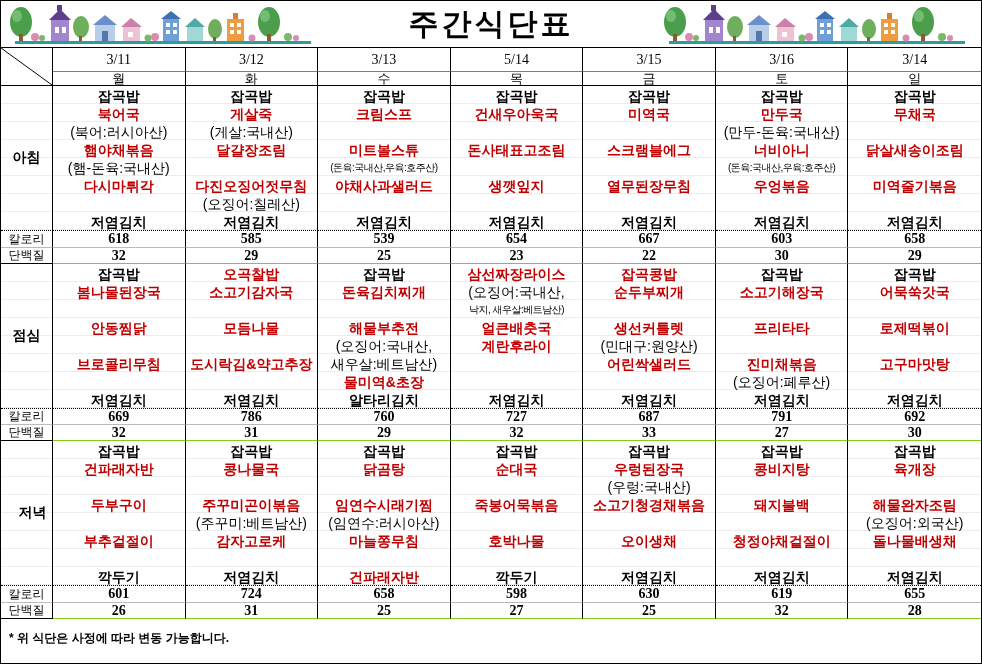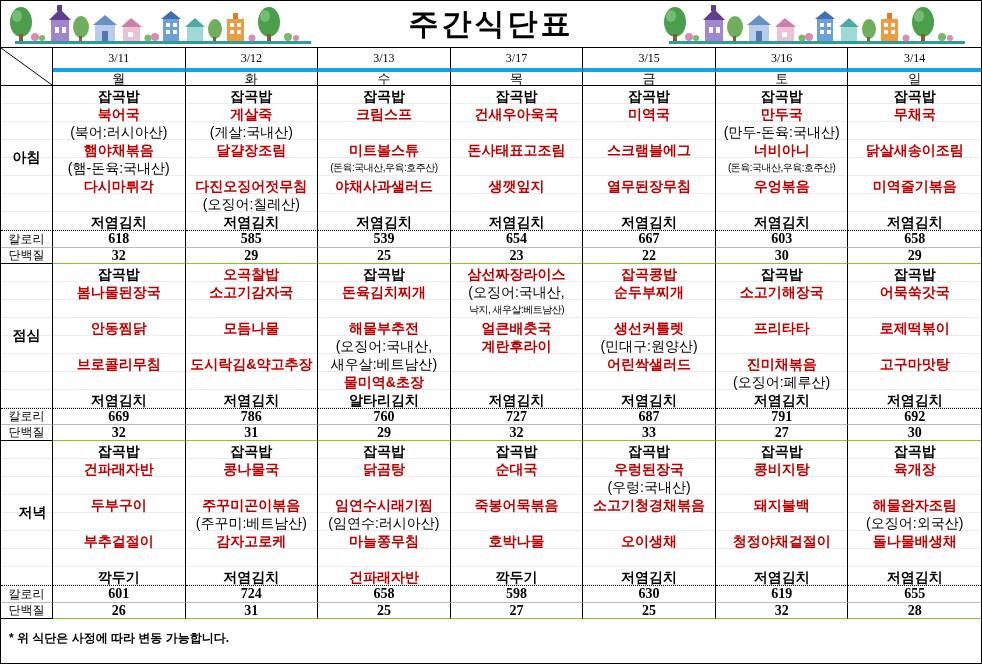--- a/index.html
+++ b/index.html
@@ -10,22 +10,22 @@
   .deco{flex:0 0 auto;width:318px;height:42px;margin-top:2px;}
   .title{flex:1 1 auto;text-align:center;font-family:"Liberation Serif",serif;font-weight:700;font-size:30px;letter-spacing:3px;white-space:nowrap;}
   
   .grid{display:grid;width:980px;grid-template-columns:52px repeat(7,1fr);
         grid-template-rows:24px 14px 145px 17px 16px 145px 16px 16px 145px 17px 16px;
         border-top:1px solid #000;box-sizing:border-box;}
   .gcell{border-right:1px solid #000;box-sizing:border-box;overflow:hidden;position:relative;background:#fff;}
   .gcell.lastcol{border-right:none;}
   .corner{border-bottom:1px solid #000;}
   .corner svg{position:absolute;left:0;top:0;width:100%;height:100%;}
-  .date-cell{border-bottom:4px solid #0ea5e9;display:flex;align-items:center;justify-content:center;
-             font-family:"Liberation Serif",serif;font-size:12px;}
+  .date-cell{border-bottom:1px solid #0ea5e9;display:flex;align-items:center;justify-content:center;
+             font-family:"Liberation Serif",serif;font-size:14px;}
   .dow-cell{border-bottom:1px solid #000;display:flex;align-items:center;justify-content:center;font-size:13px;}
   .bands{background-image:repeating-linear-gradient(to bottom,transparent 0 17px,#ececec 17px 18px);}
   .meal-cell{border-bottom:1px dotted #000;text-align:center;padding-top:1px;}
   .slot{height:18px;line-height:18px;white-space:nowrap;}
   .ln-rice,.ln-kimchi{font-weight:700;font-size:14px;color:#000;}
   .ln-dish,.ln-kimchi-red{font-weight:700;font-size:14px;color:#c00000;}
   .ln-origin{font-size:14px;color:#000;}
   .ln-origin.sm{font-size:10px;letter-spacing:-0.5px;}
   .num-cell{display:flex;align-items:center;justify-content:center;
             font-family:"Liberation Serif",serif;font-weight:700;font-size:14px;}
@@ -108,21 +108,21 @@
         <svg viewBox="0 0 52 38" preserveAspectRatio="none">
           <line x1="0" y1="0" x2="52" y2="38" stroke="#000" stroke-width="1"></line>
         </svg>
       </div>
       <div class="gcell date-cell" style="grid-area: 1 / 2;">3/11</div>
       <div class="gcell dow-cell" style="grid-area: 2 / 2;">월</div>
       <div class="gcell date-cell" style="grid-area: 1 / 3;">3/12</div>
       <div class="gcell dow-cell" style="grid-area: 2 / 3;">화</div>
       <div class="gcell date-cell" style="grid-area: 1 / 4;">3/13</div>
       <div class="gcell dow-cell" style="grid-area: 2 / 4;">수</div>
-      <div class="gcell date-cell" style="grid-area: 1 / 5;">3/17</div>
+      <div class="gcell date-cell" style="grid-area: 1 / 5;">5/14</div>
       <div class="gcell dow-cell" style="grid-area: 2 / 5;">목</div>
       <div class="gcell date-cell" style="grid-area: 1 / 6;">3/15</div>
       <div class="gcell dow-cell" style="grid-area: 2 / 6;">금</div>
       <div class="gcell date-cell" style="grid-area: 1 / 7;">3/16</div>
       <div class="gcell dow-cell" style="grid-area: 2 / 7;">토</div>
       <div class="gcell date-cell lastcol" style="grid-area: 1 / 8;">3/14</div>
       <div class="gcell dow-cell lastcol" style="grid-area: 2 / 8;">일</div>
       <div class="gcell label-cell meal-label bands" style="grid-area: 3 / 1;">아침</div>
       <div class="gcell label-cell cal-label" style="grid-area: 4 / 1;">칼로리</div>
       <div class="gcell label-cell protein-label" style="grid-area: 5 / 1;">단백질</div>

